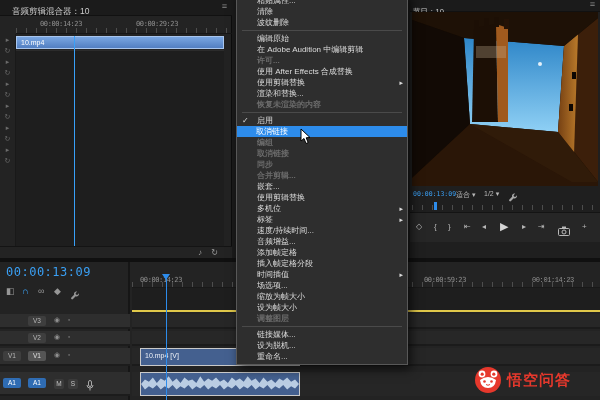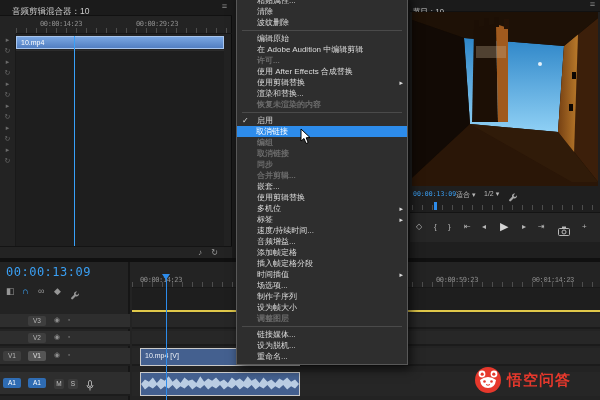--- a/index.html
+++ b/index.html
@@ -225,21 +225,21 @@
               <rect x="2.5" y="0.5" width="3" height="6" rx="1.5" fill="none" stroke="#a8a8a8"></rect>
               <path d="M1 5a3 3 0 0 0 6 0" fill="none" stroke="#a8a8a8"></path>
               <line x1="4" y1="8" x2="4" y2="10.5" stroke="#a8a8a8"></line>
             </svg>
         </span>
       </div>
     </div>
 
     <div class="abs ticks" style="left:132px;top:12px;width:468px;height:14px;border-bottom:1px solid #191919;">
       <span class="rlabel" style="left:8px;">00:00:14:23</span>
-      <span class="rlabel" style="left:304px;">00:00:59:23</span>
+      <span class="rlabel" style="left:292px;">00:00:59:23</span>
       <span class="rlabel" style="left:400px;font-family:Liberation Mono, monospace;">00:01:14:23</span>
     </div>
 
     <div class="abs" style="left:132px;top:26px;width:468px;height:22px;background:#1e1e1e;"></div>
 
     <div class="abs" style="left:132px;top:48px;width:468px;height:2px;background:#e0c84a;"></div>
 
     <div class="abs" style="left:132px;top:52px;width:468px;height:15px;background:#272727;border-bottom:2px solid #1b1b1b;"></div>
     <div class="abs" style="left:132px;top:69px;width:468px;height:15px;background:#272727;border-bottom:2px solid #1b1b1b;"></div>
     <div class="abs" style="left:132px;top:86px;width:468px;height:18px;background:#262626;border-bottom:2px solid #1b1b1b;"></div>
@@ -295,21 +295,21 @@
       <div class="menu-item"><span class="chk"></span><span>嵌套...</span></div>
       <div class="menu-item"><span class="chk"></span><span>使用剪辑替换</span></div>
       <div class="menu-item"><span class="chk"></span><span>多机位</span><span class="marrow">▸</span></div>
       <div class="menu-item"><span class="chk"></span><span>标签</span><span class="marrow">▸</span></div>
       <div class="menu-item"><span class="chk"></span><span>速度/持续时间...</span></div>
       <div class="menu-item"><span class="chk"></span><span>音频增益...</span></div>
       <div class="menu-item"><span class="chk"></span><span>添加帧定格</span></div>
       <div class="menu-item"><span class="chk"></span><span>插入帧定格分段</span></div>
       <div class="menu-item"><span class="chk"></span><span>时间插值</span><span class="marrow">▸</span></div>
       <div class="menu-item"><span class="chk"></span><span>场选项...</span></div>
-      <div class="menu-item"><span class="chk"></span><span>制作子序列</span></div>
+      <div class="menu-item"><span class="chk"></span><span>缩放为帧大小</span></div>
       <div class="menu-item"><span class="chk"></span><span>设为帧大小</span></div>
       <div class="menu-item disabled"><span class="chk"></span><span>调整图层</span></div>
       <div class="menu-sep"></div>
       <div class="menu-item"><span class="chk"></span><span>链接媒体...</span></div>
       <div class="menu-item"><span class="chk"></span><span>设为脱机...</span></div>
       <div class="menu-item"><span class="chk"></span><span>重命名...</span></div>
     </nav>
 
   <div class="abs" style="left:300px;top:128px;z-index:100;">
     <svg width="12" height="17" viewBox="0 0 12 17">

